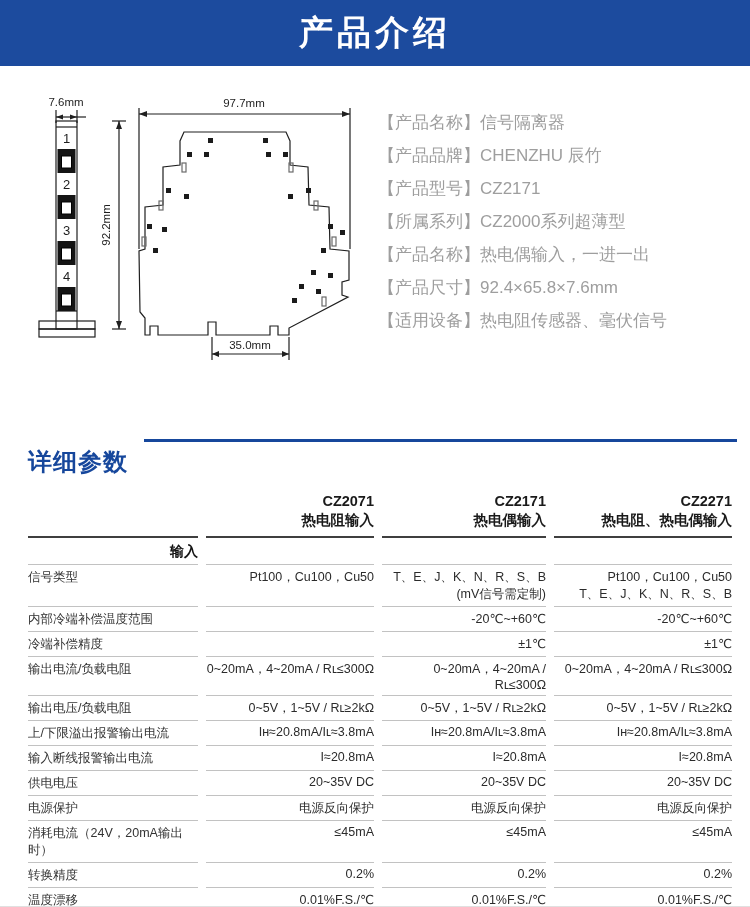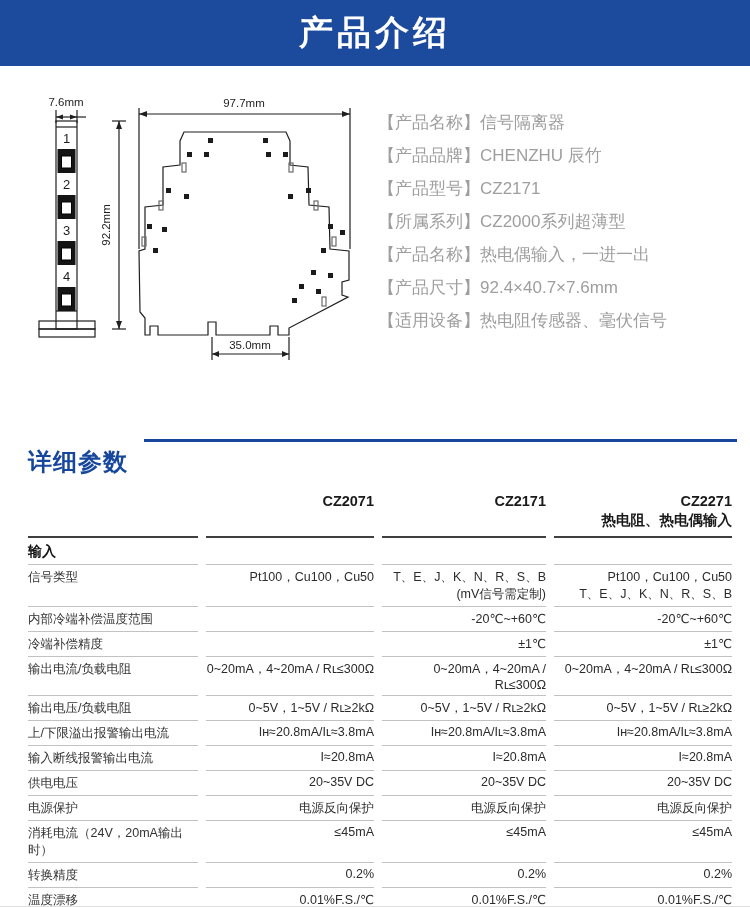--- a/index.html
+++ b/index.html
@@ -39,21 +39,21 @@
   .trow, .thead-row {
     display:grid;
     grid-template-columns:170px 168px 164px 178px;
     column-gap:8px;
   }
   .cell { border-bottom:1px solid #c2c2c2; padding:4px 0 3px; font-size:12.5px; }
   .thead-row .cell { border-bottom:2px solid #3f3f3f; padding-bottom:6px; }
   .th-model { text-align:right; font-weight:700; font-size:14.5px; line-height:19px; color:#1a1a1a; }
   .lab { text-align:left; color:#333; }
   .val { text-align:right; color:#2b2b2b; white-space:pre-line; }
-  .trow.section .lab { font-weight:700; font-size:14px; color:#111; padding-top:5px; }
+  .trow.section .lab { font-weight:700; font-size:14px; color:#111; padding-top:5px;text-align:right; }
 </style>
 </head>
 <body>
 
 <div class="page">
 
   <header class="banner">
     <h1>产品介绍</h1>
   </header>
 
@@ -166,39 +166,41 @@
           <text x="244" y="255" text-anchor="middle">35.0mm</text>
         </g>
       </svg>
     </div>
     <ul class="info-list">
         <li class="info-item"><span class="info-label">【产品名称】</span><span class="info-value">信号隔离器</span></li>
         <li class="info-item"><span class="info-label">【产品品牌】</span><span class="info-value">CHENZHU 辰竹</span></li>
         <li class="info-item"><span class="info-label">【产品型号】</span><span class="info-value">CZ2171</span></li>
         <li class="info-item"><span class="info-label">【所属系列】</span><span class="info-value">CZ2000系列超薄型</span></li>
         <li class="info-item"><span class="info-label">【产品名称】</span><span class="info-value">热电偶输入，一进一出</span></li>
-        <li class="info-item"><span class="info-label">【产品尺寸】</span><span class="info-value">92.4×40.7×7.6mm</span></li>
+        <li class="info-item"><span class="info-label">【产品尺寸】</span><span class="info-value">92.4×65.8×7.6mm</span></li>
         <li class="info-item"><span class="info-label">【适用设备】</span><span class="info-value">热电阻传感器、毫伏信号</span></li>
       </ul>
   </section>
 
   <section class="params">
     <div class="params-head">
       <h2>详细参数</h2>
       <div class="params-rule"></div>
     </div>
 
     <div class="ptable">
       <div class="thead-row">
         <div class="cell lab"></div>
       <div class="cell th-model">
             <div>CZ2071</div>
+            <div>热电阻输入</div>
           </div>
           <div class="cell th-model">
             <div>CZ2171</div>
+            <div>热电偶输入</div>
           </div>
           <div class="cell th-model">
             <div>CZ2271</div>
             <div>热电阻、热电偶输入</div>
           </div>
         </div>
       <div id="tbody">
           <div class="trow section">
             <div class="cell lab">输入</div>
             <div class="cell val"></div>

